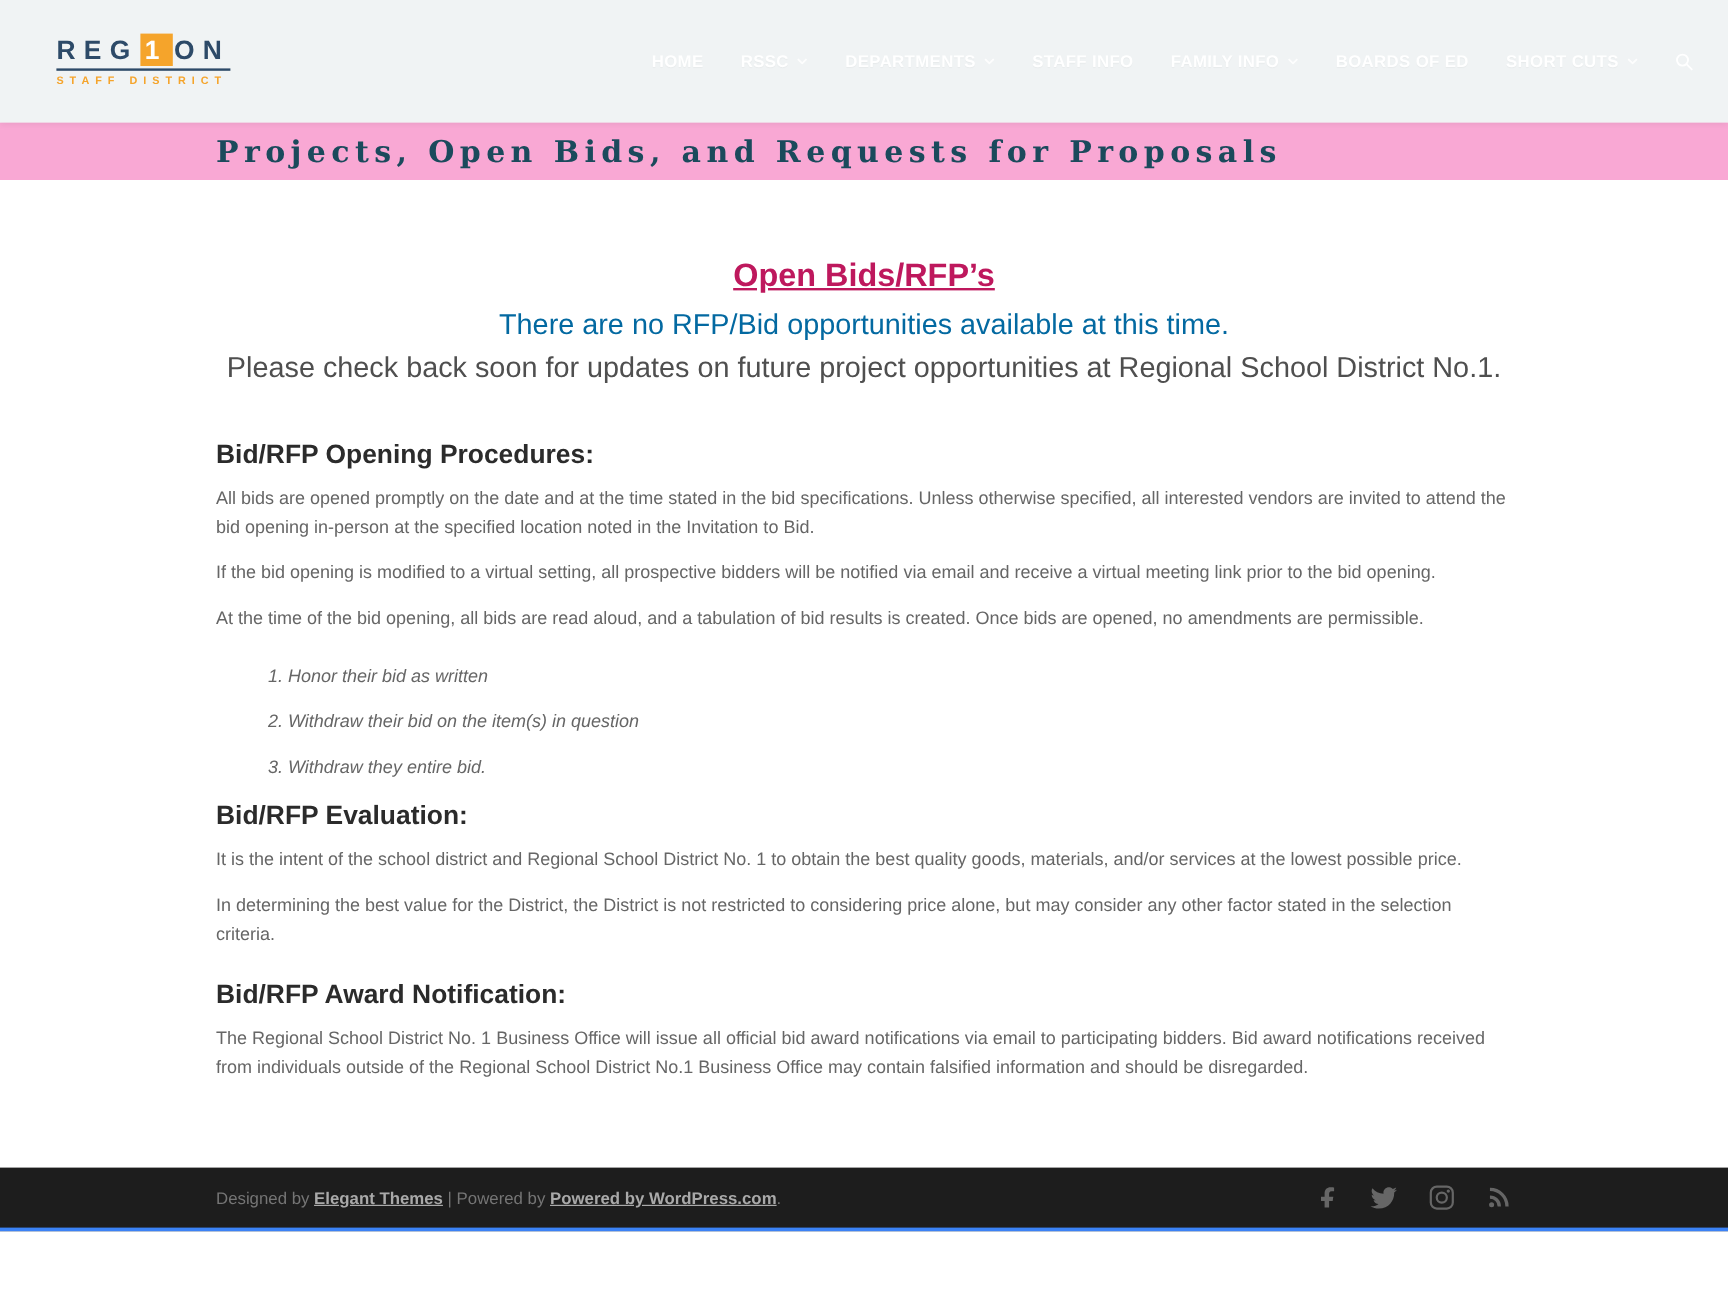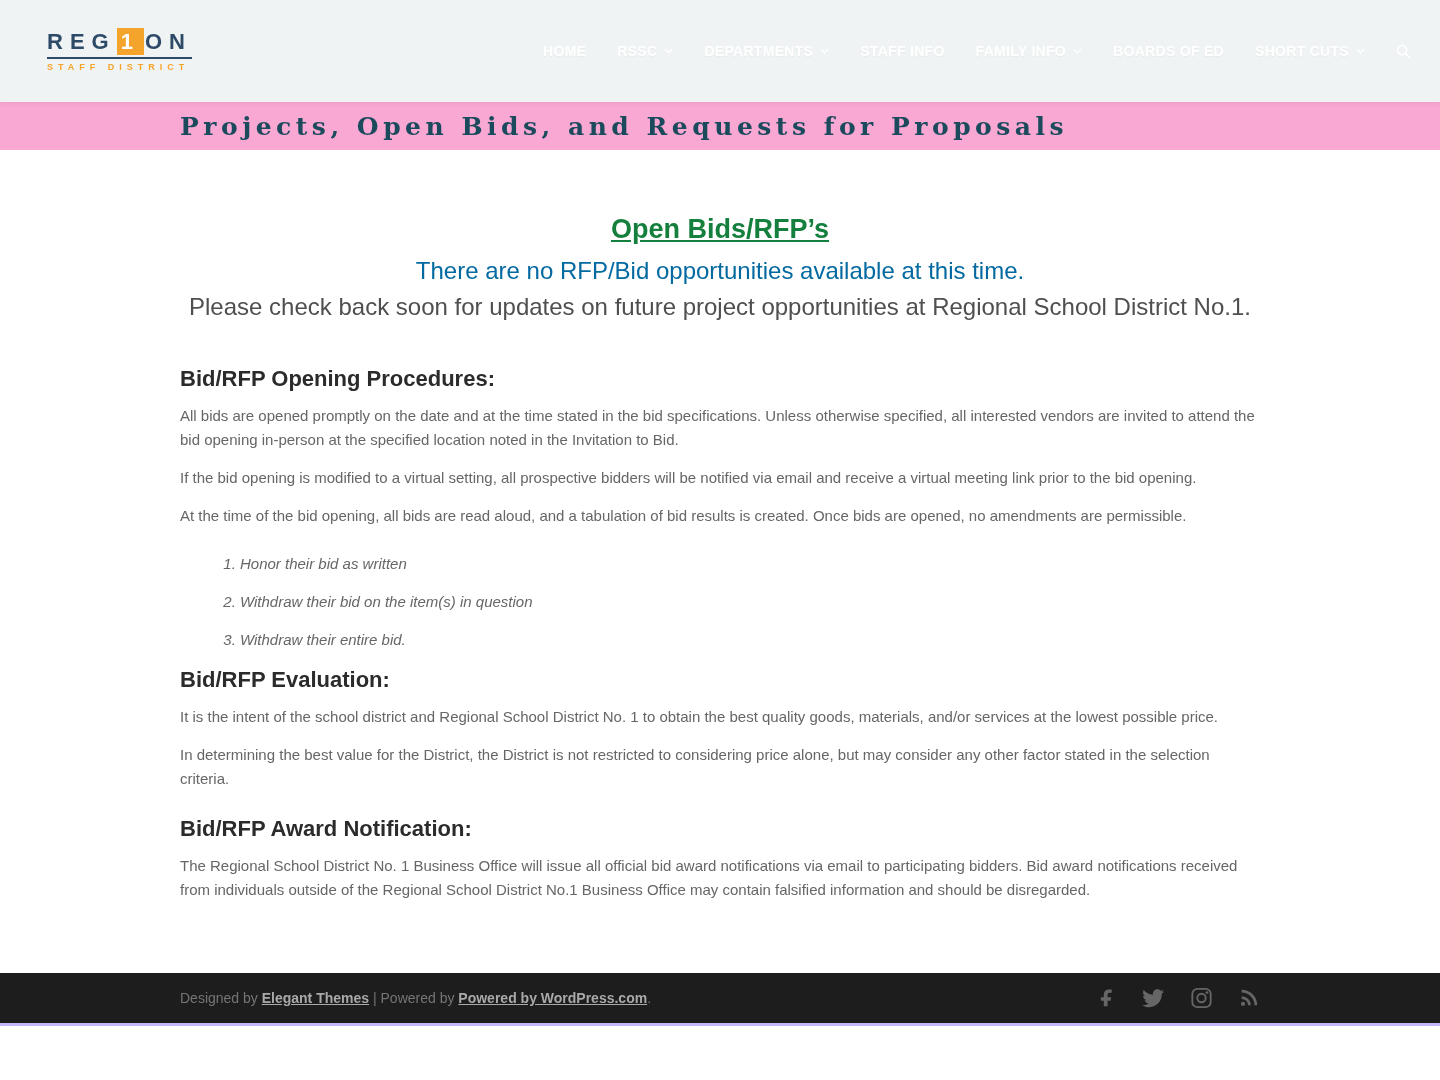--- a/index.html
+++ b/index.html
@@ -95,21 +95,21 @@
     height: 823px;
     overflow: hidden;
     background: #ffffff;
   }
   .content { width: 1080px; margin: 0 auto; padding-top: 62px; }
 
   .page-heading {
     text-align: center;
     font-size: 27px;
     font-weight: bold;
-    color: #15803d;
+    color: #be185d;
     text-decoration: underline;
     line-height: 34px;
   }
   .sub-line-1 {
     text-align: center;
     font-size: 24px;
     color: #0369a1;
     margin-top: 9px;
     line-height: 32px;
   }
@@ -144,21 +144,21 @@
     font-size: 15px;
     line-height: 24px;
     margin-bottom: 14px;
     font-style: italic;
   }
 
   
   .site-footer {
     height: 53px;
     background: #1d1d1d;
-    border-bottom: 3px solid #c4b5fd;
+    border-bottom: 3px solid #3b82f6;
     display: flex;
     align-items: center;
   }
   .footer-inner {
     width: 1080px;
     margin: 0 auto;
     display: flex;
     align-items: center;
     justify-content: space-between;
   }
@@ -248,21 +248,21 @@
     <p class="sub-line-2">Please check back soon for updates on future project opportunities at Regional School District No.1.</p>
 
     <h2 class="section-heading">Bid/RFP Opening Procedures:</h2>
     <p class="body-p">All bids are opened promptly on the date and at the time stated in the bid specifications. Unless otherwise specified, all interested vendors are invited to attend the bid opening in-person at the specified location noted in the Invitation to Bid.</p>
     <p class="body-p">If the bid opening is modified to a virtual setting, all prospective bidders will be notified via email and receive a virtual meeting link prior to the bid opening.</p>
     <p class="body-p">At the time of the bid opening, all bids are read aloud, and a tabulation of bid results is created. Once bids are opened, no amendments are permissible.</p>
 
     <ol class="options-list">
       <li>Honor their bid as written</li>
       <li>Withdraw their bid on the item(s) in question</li>
-      <li>Withdraw their entire bid.</li>
+      <li>Withdraw they entire bid.</li>
     </ol>
 
     <h2 class="section-heading" style="margin-top:10px;">Bid/RFP Evaluation:</h2>
     <p class="body-p">It is the intent of the school district and Regional School District No. 1 to obtain the best quality goods, materials, and/or services at the lowest possible price.</p>
     <p class="body-p">In determining the best value for the District, the District is not restricted to considering price alone, but may consider any other factor stated in the selection criteria.</p>
 
     <h2 class="section-heading" style="margin-top:24px;">Bid/RFP Award Notification:</h2>
     <p class="body-p">The Regional School District No. 1 Business Office will issue all official bid award notifications via email to participating bidders. Bid award notifications received from individuals outside of the Regional School District No.1 Business Office may contain falsified information and should be disregarded.</p>
   </div>
 </main>

